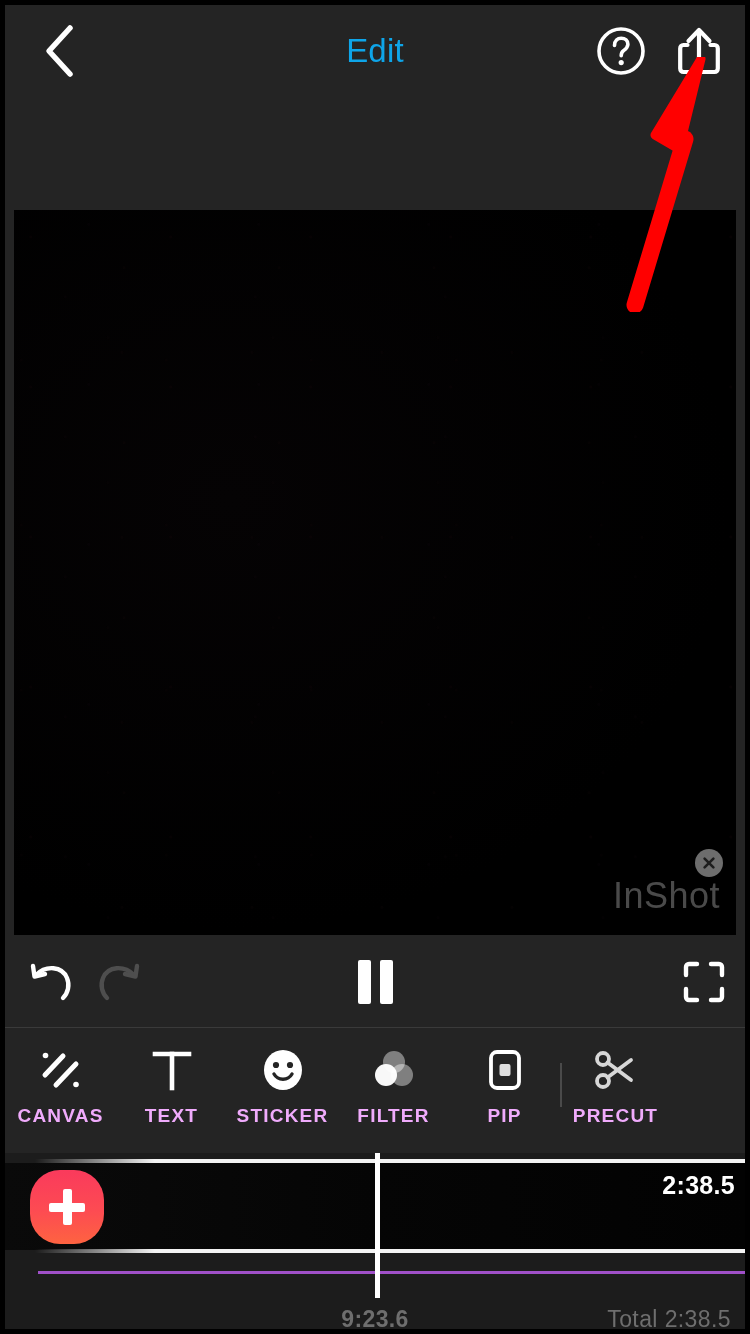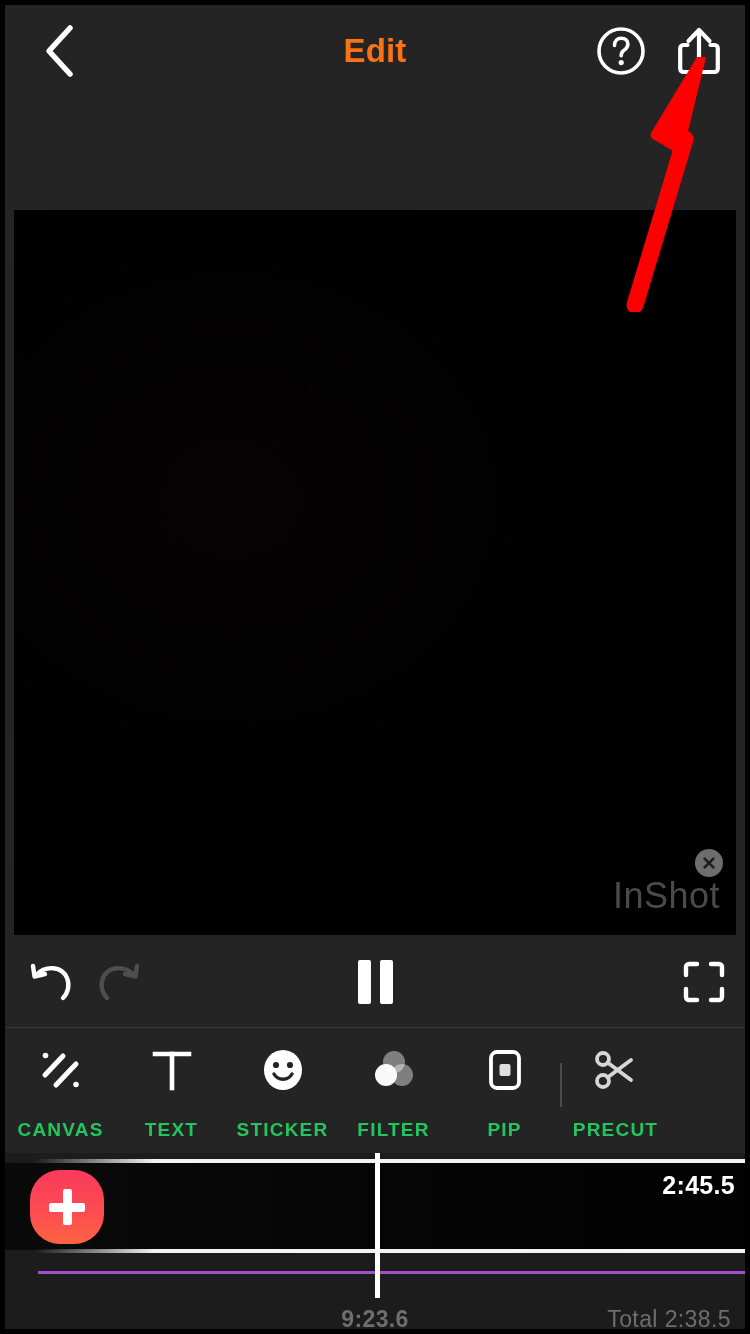--- a/index.html
+++ b/index.html
@@ -41,23 +41,23 @@
     left: 22px; top: 14px;
     width: 64px; height: 64px;
     display: flex; align-items: center; justify-content: center;
   }
 
   .page-title {
     position: absolute;
     left: 0; top: 0;
     width: 740px; height: 92px;
     display: flex; align-items: center; justify-content: center;
-    color: #f97316;
+    color: #0ea5e9;
     font-size: 33px;
-    font-weight: bold;
+    font-weight: normal;
     letter-spacing: 0.2px;
   }
 
   .help-btn {
     position: absolute;
     right: 92px; top: 14px;
     width: 64px; height: 64px;
     display: flex; align-items: center; justify-content: center;
   }
 
@@ -183,24 +183,24 @@
   }
 
   .tool-icon {
     height: 46px;
     display: flex;
     align-items: center;
     justify-content: center;
   }
 
   .tool-label {
-    margin-top: 26px;
+    margin-top: 12px;
     font-size: 19px;
     font-weight: bold;
-    color: #22c55e;
+    color: #f0abfc;
     letter-spacing: 1.2px;
     white-space: nowrap;
   }
 
   .tool-sep {
     position: absolute;
     left: 0;
     top: 35px;
     width: 2px;
     height: 44px;
@@ -472,21 +472,21 @@
       </span>
       <span class="tool-label">PRECUT</span>
     </div>
   </div>
 
   <div class="timeline">
 
     <div class="track-rule-top"></div>
 
     <div class="clip-track">
-      <span class="clip-duration">2:45.5</span>
+      <span class="clip-duration">2:38.5</span>
     </div>
 
     <div class="track-rule-bottom"></div>
 
     <div class="music-track"></div>
 
     <div class="playhead"></div>
 
     <div class="add-clip-btn">
       <span class="plus-h"></span>

